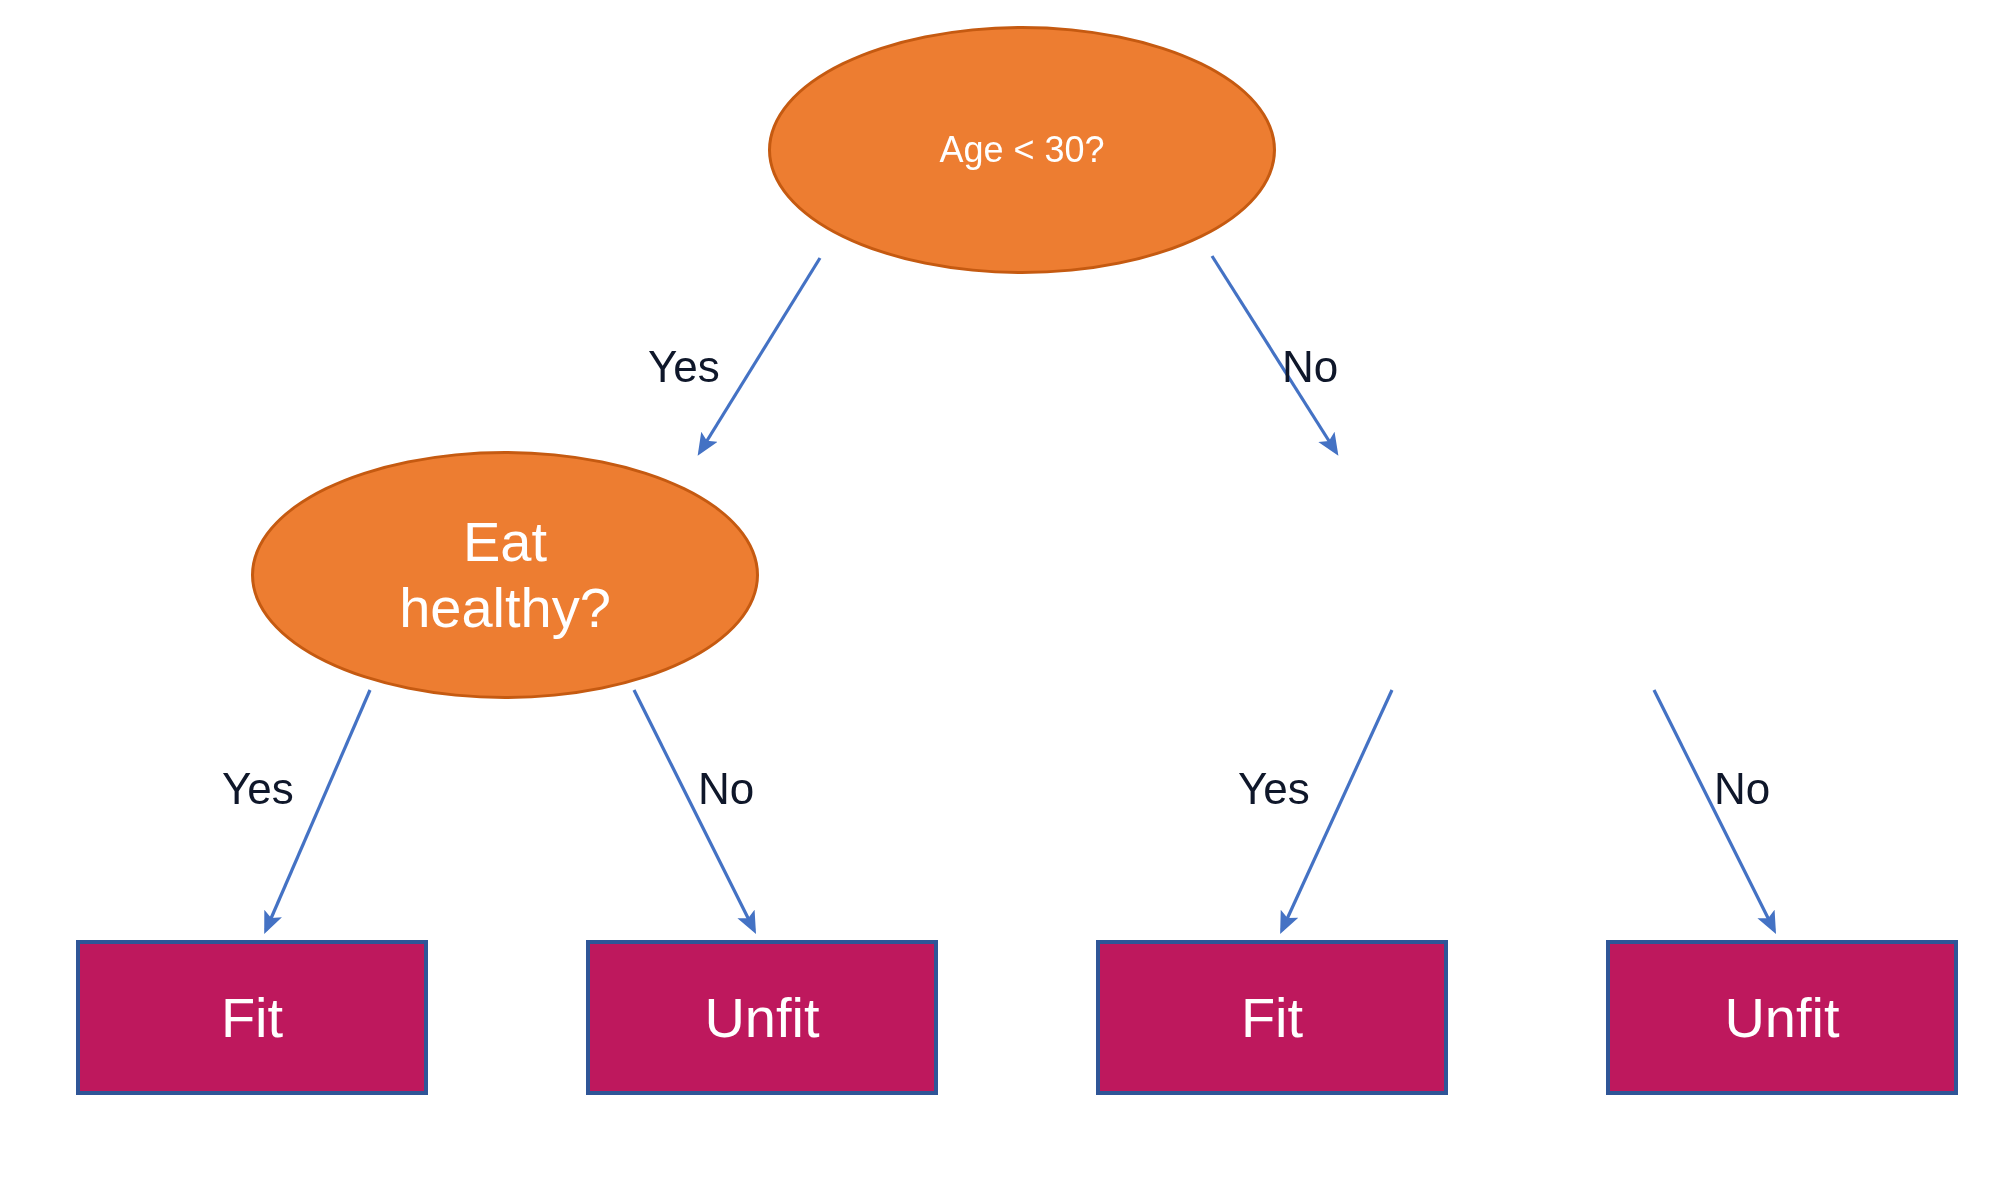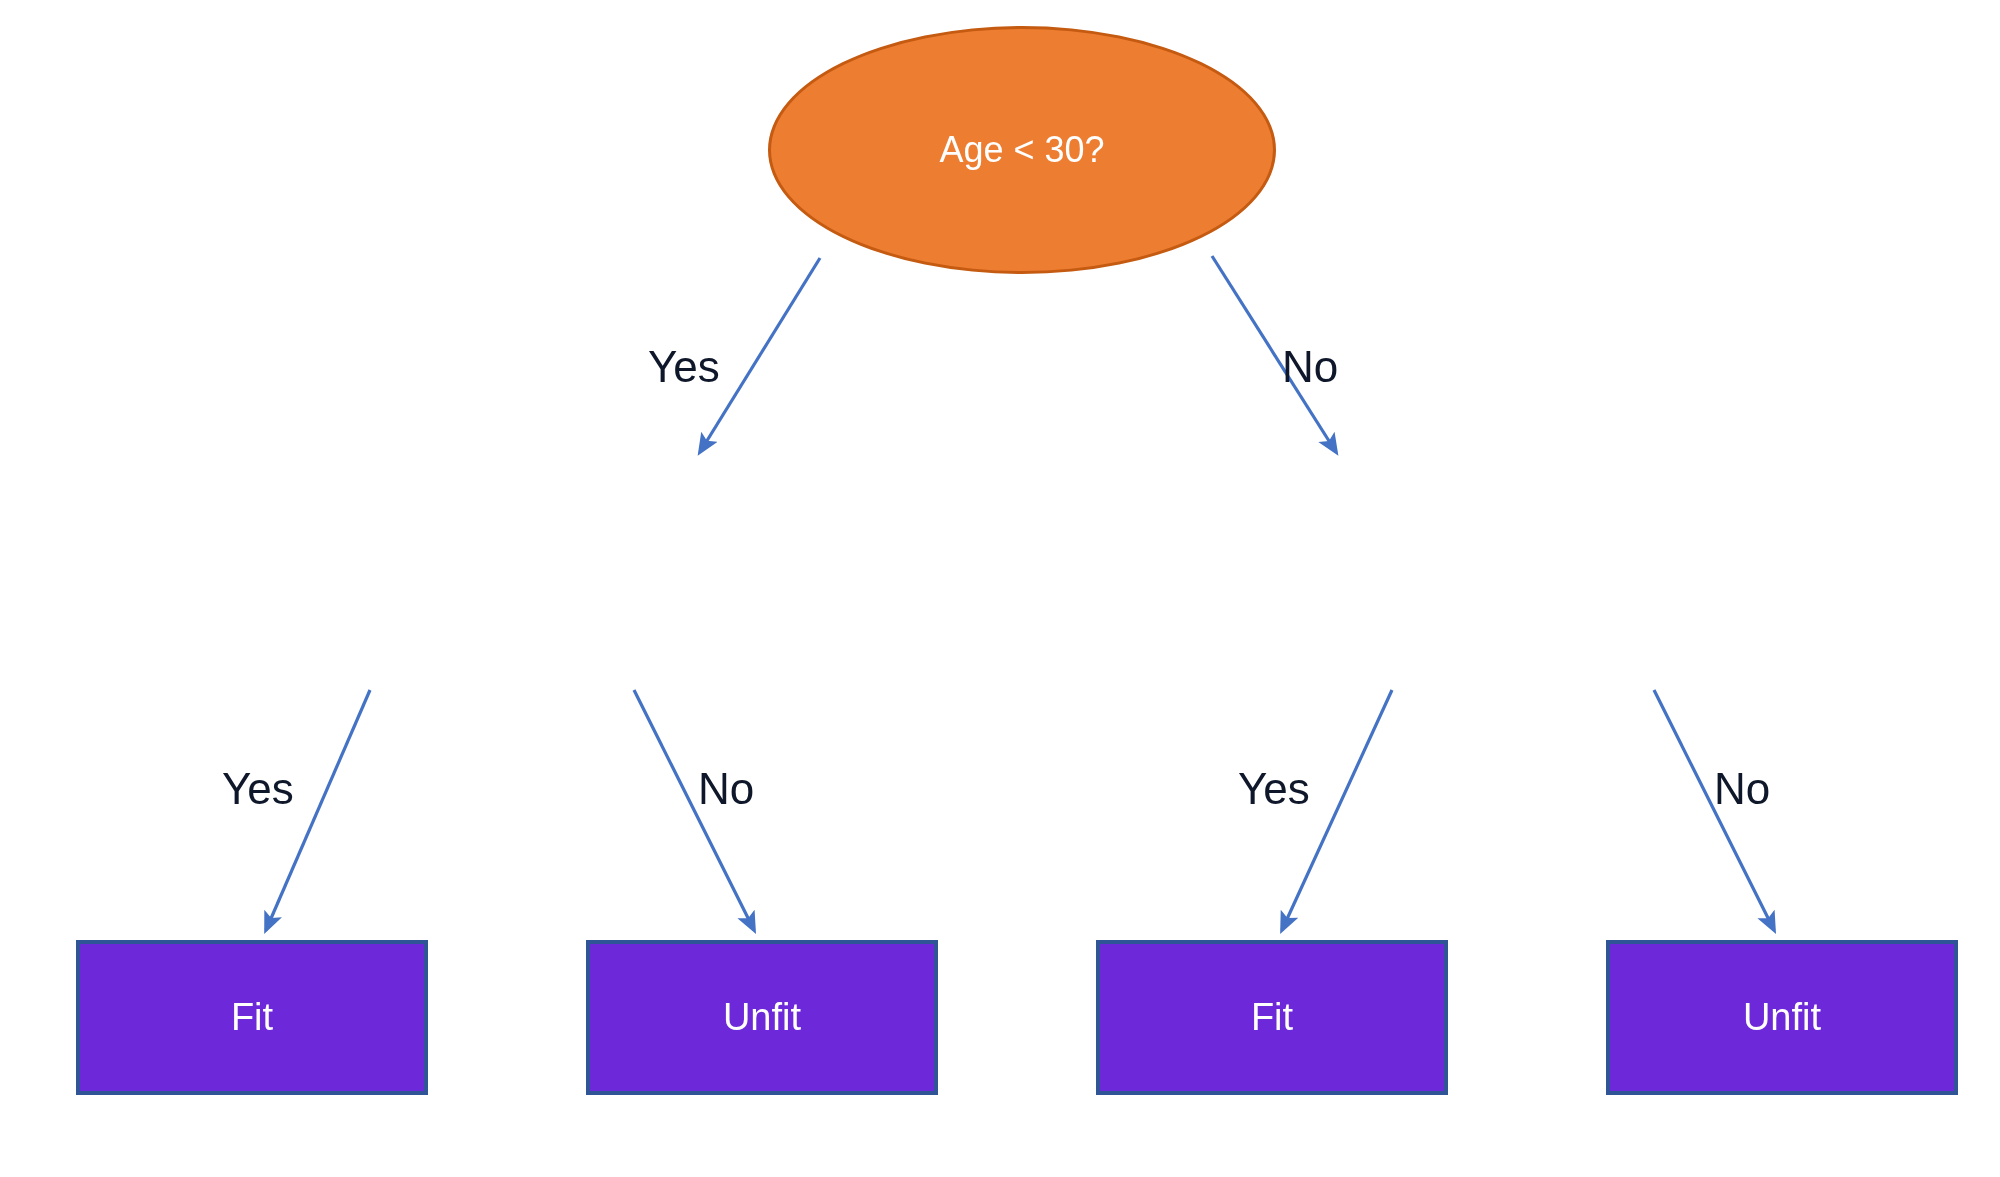--- a/index.html
+++ b/index.html
@@ -57,28 +57,28 @@
     font-size: 56px;
   }
   #node-exercise {
     left: 1275px; top: 451px;
     width: 508px; height: 248px;
     font-size: 56px;
   }
   
   .leaf-box {
     position: absolute;
-    background: #6d28d9;
+    background: #be185d;
     border: 4px solid #2F5597;
     box-sizing: border-box;
     display: flex;
     align-items: center;
     justify-content: center;
     color: #ffffff;
-    font-size: 38px;
+    font-size: 56px;
     z-index: 3;
   }
   #leaf-0 { left: 76px;   top: 940px; width: 352px; height: 155px; }
   #leaf-1 { left: 586px;  top: 940px; width: 352px; height: 155px; }
   #leaf-2 { left: 1096px; top: 940px; width: 352px; height: 155px; }
   #leaf-3 { left: 1606px; top: 940px; width: 352px; height: 155px; }
 
   
   .edge-label {
     position: absolute;
@@ -117,20 +117,24 @@
 
     <line x1="1392" y1="690" x2="1282" y2="930" stroke="#4472C4" stroke-width="3.2" marker-end="url(#arrowhead)"></line>
 
     <line x1="1654" y1="690" x2="1774" y2="930" stroke="#4472C4" stroke-width="3.2" marker-end="url(#arrowhead)"></line>
   </svg>
 
   <div id="node-root" class="node-ellipse">
     <span class="node-label">Age &lt; 30?</span>
   </div>
 
+  <div id="node-eat" class="node-ellipse">
+    <span class="node-label">Eat
+healthy?</span>
+  </div>
 
 
   <div id="leaf-0" class="leaf-box">
     <span>Fit</span>
   </div>
 
   <div id="leaf-1" class="leaf-box">
     <span>Unfit</span>
   </div>
 

